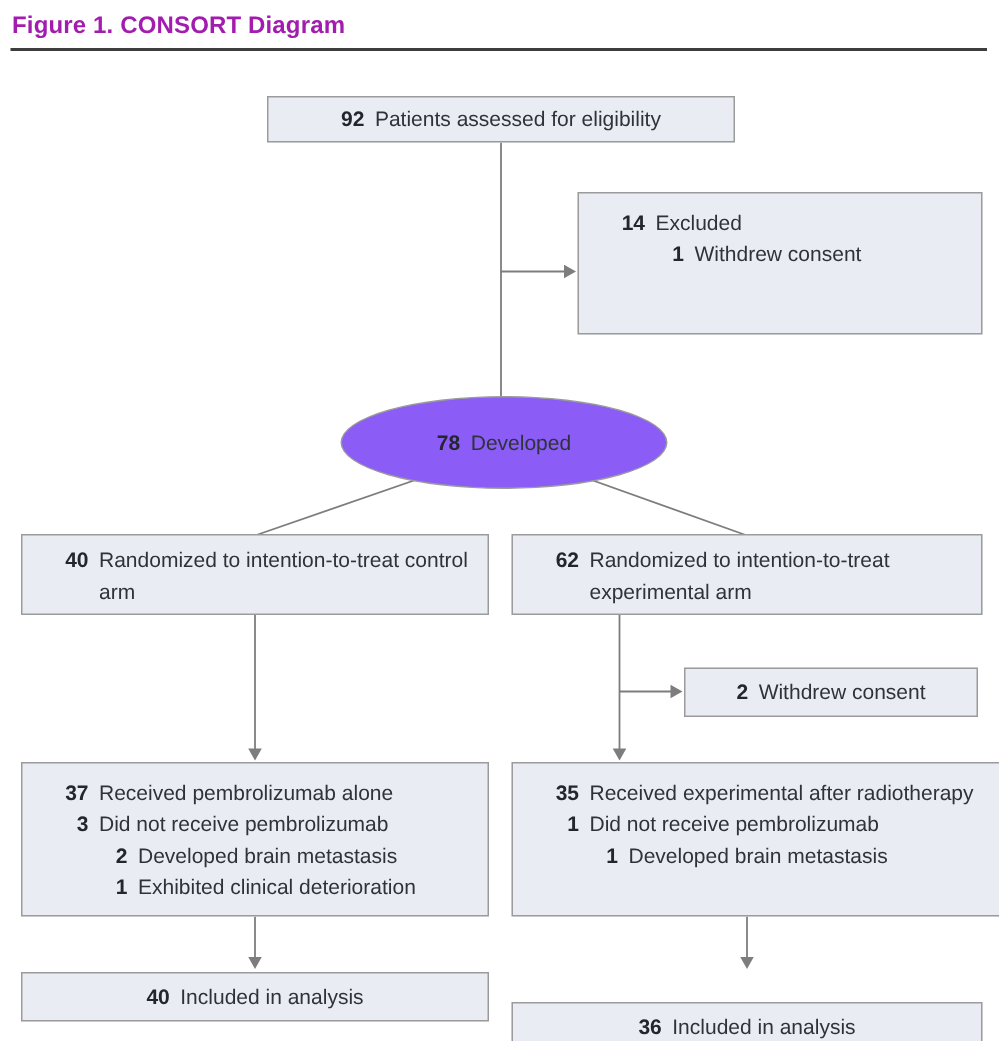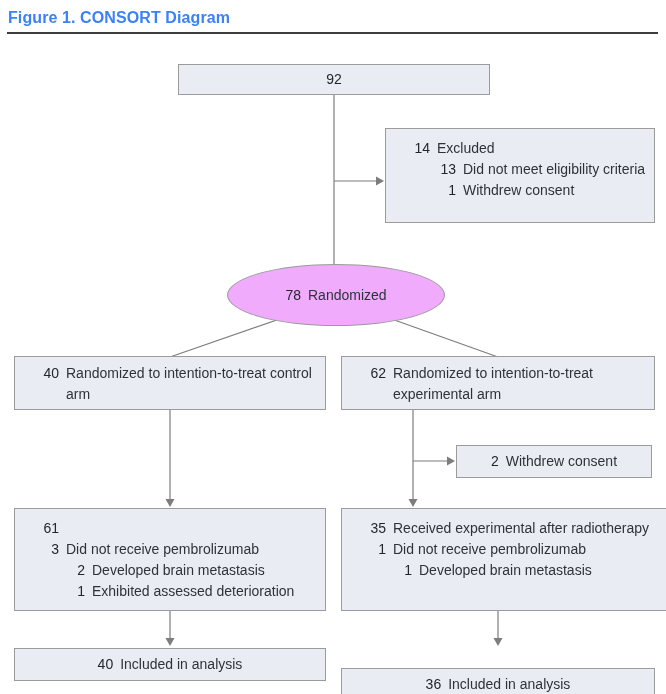--- a/index.html
+++ b/index.html
@@ -4,38 +4,38 @@
 <style>
   html,body{margin:0;padding:0;background:#ffffff;}
   .canvas{
     position:relative;width:666px;height:694px;background:#ffffff;
     font-family:"Liberation Sans",sans-serif;color:#2e333a;overflow:hidden;
   }
   .fig-header{
     position:absolute;left:7px;top:0;width:651px;
     border-bottom:2px solid #3d3d3d;padding:9px 0 5px 1px;box-sizing:border-box;
   }
-  .fig-title{font-size:16px;font-weight:bold;color:#3b82f6;letter-spacing:.1px;}
+  .fig-title{font-size:16px;font-weight:bold;color:#a21caf;letter-spacing:.1px;}
   .connector-layer{position:absolute;left:0;top:0;}
   .connector-layer line{stroke:#7d7d7d;stroke-width:1.2;}
   .connector-layer polygon{fill:#7d7d7d;}
   .box{
     position:absolute;background:#e9edf3;border:1px solid #9b9b9b;box-sizing:border-box;
     font-size:14px;line-height:21px;color:#2e333a;
     padding:12px 8px 0 18px;
   }
   .box.center{display:flex;align-items:center;justify-content:center;padding:0 6px;}
   .row{display:flex;align-items:flex-start;}
   .row.ind1{margin-left:26px;}
-  .num{font-weight:normal;width:26px;text-align:right;flex:none;color:#23272d;}
+  .num{font-weight:bold;width:26px;text-align:right;flex:none;color:#23272d;}
   .txt{margin-left:7px;}
   .center .num{width:auto;}
   .ellipse{
     position:absolute;left:227px;top:264px;width:218px;height:62px;
-    background:#f0abfc;border:1px solid #9b9b9b;border-radius:50%;box-sizing:border-box;
+    background:#8b5cf6;border:1px solid #9b9b9b;border-radius:50%;box-sizing:border-box;
     display:flex;align-items:center;justify-content:center;
     font-size:14px;color:#2e333a;
   }
   
   .assessed{left:178px;top:64px;width:312px;height:31px;}
   .excluded{left:385px;top:128px;width:270px;height:95px;padding-top:9px;}
   .arm-left{left:14px;top:356px;width:312px;height:54px;padding-top:6px;}
   .arm-right{left:341px;top:356px;width:314px;height:54px;padding-top:6px;}
   .withdrew{left:456px;top:445px;width:196px;height:33px;}
   .detail-left{left:14px;top:508px;width:312px;height:103px;padding-top:9px;}
@@ -73,42 +73,39 @@
 
     <line x1="170" y1="611" x2="170" y2="639"></line>
     <polygon points="165.5,638 174.5,638 170,646"></polygon>
     <line x1="498" y1="611" x2="498" y2="639"></line>
     <polygon points="493.5,638 502.5,638 498,646"></polygon>
   </svg>
 
   <div class="box center assessed">
     <div class="row">
       <span class="num">92</span>
+      <span class="txt">Patients assessed for eligibility</span>
     </div>
   </div>
 
   <div class="box excluded">
     <div class="row">
       <span class="num">14</span>
       <span class="txt">Excluded</span>
-    </div>
-    <div class="row ind1">
-      <span class="num">13</span>
-      <span class="txt">Did not meet eligibility criteria</span>
     </div>
     <div class="row ind1">
       <span class="num">1</span>
       <span class="txt">Withdrew consent</span>
     </div>
   </div>
 
   <div class="ellipse">
     <div class="row">
       <span class="num" style="width:auto">78</span>
-      <span class="txt">Randomized</span>
+      <span class="txt">Developed</span>
     </div>
   </div>
 
   <div class="box arm-left">
     <div class="row">
       <span class="num">40</span>
       <span class="txt">Randomized to intention-to-treat control arm</span>
     </div>
   </div>
 
@@ -121,33 +118,34 @@
 
   <div class="box center withdrew">
     <div class="row">
       <span class="num">2</span>
       <span class="txt">Withdrew consent</span>
     </div>
   </div>
 
   <div class="box detail-left">
     <div class="row">
-      <span class="num">61</span>
+      <span class="num">37</span>
+      <span class="txt">Received pembrolizumab alone</span>
     </div>
     <div class="row">
       <span class="num">3</span>
       <span class="txt">Did not receive pembrolizumab</span>
     </div>
     <div class="row ind1">
       <span class="num">2</span>
       <span class="txt">Developed brain metastasis</span>
     </div>
     <div class="row ind1">
       <span class="num">1</span>
-      <span class="txt">Exhibited assessed deterioration</span>
+      <span class="txt">Exhibited clinical deterioration</span>
     </div>
   </div>
 
   <div class="box detail-right">
     <div class="row">
       <span class="num">35</span>
       <span class="txt">Received experimental after radiotherapy</span>
     </div>
     <div class="row">
       <span class="num">1</span>

